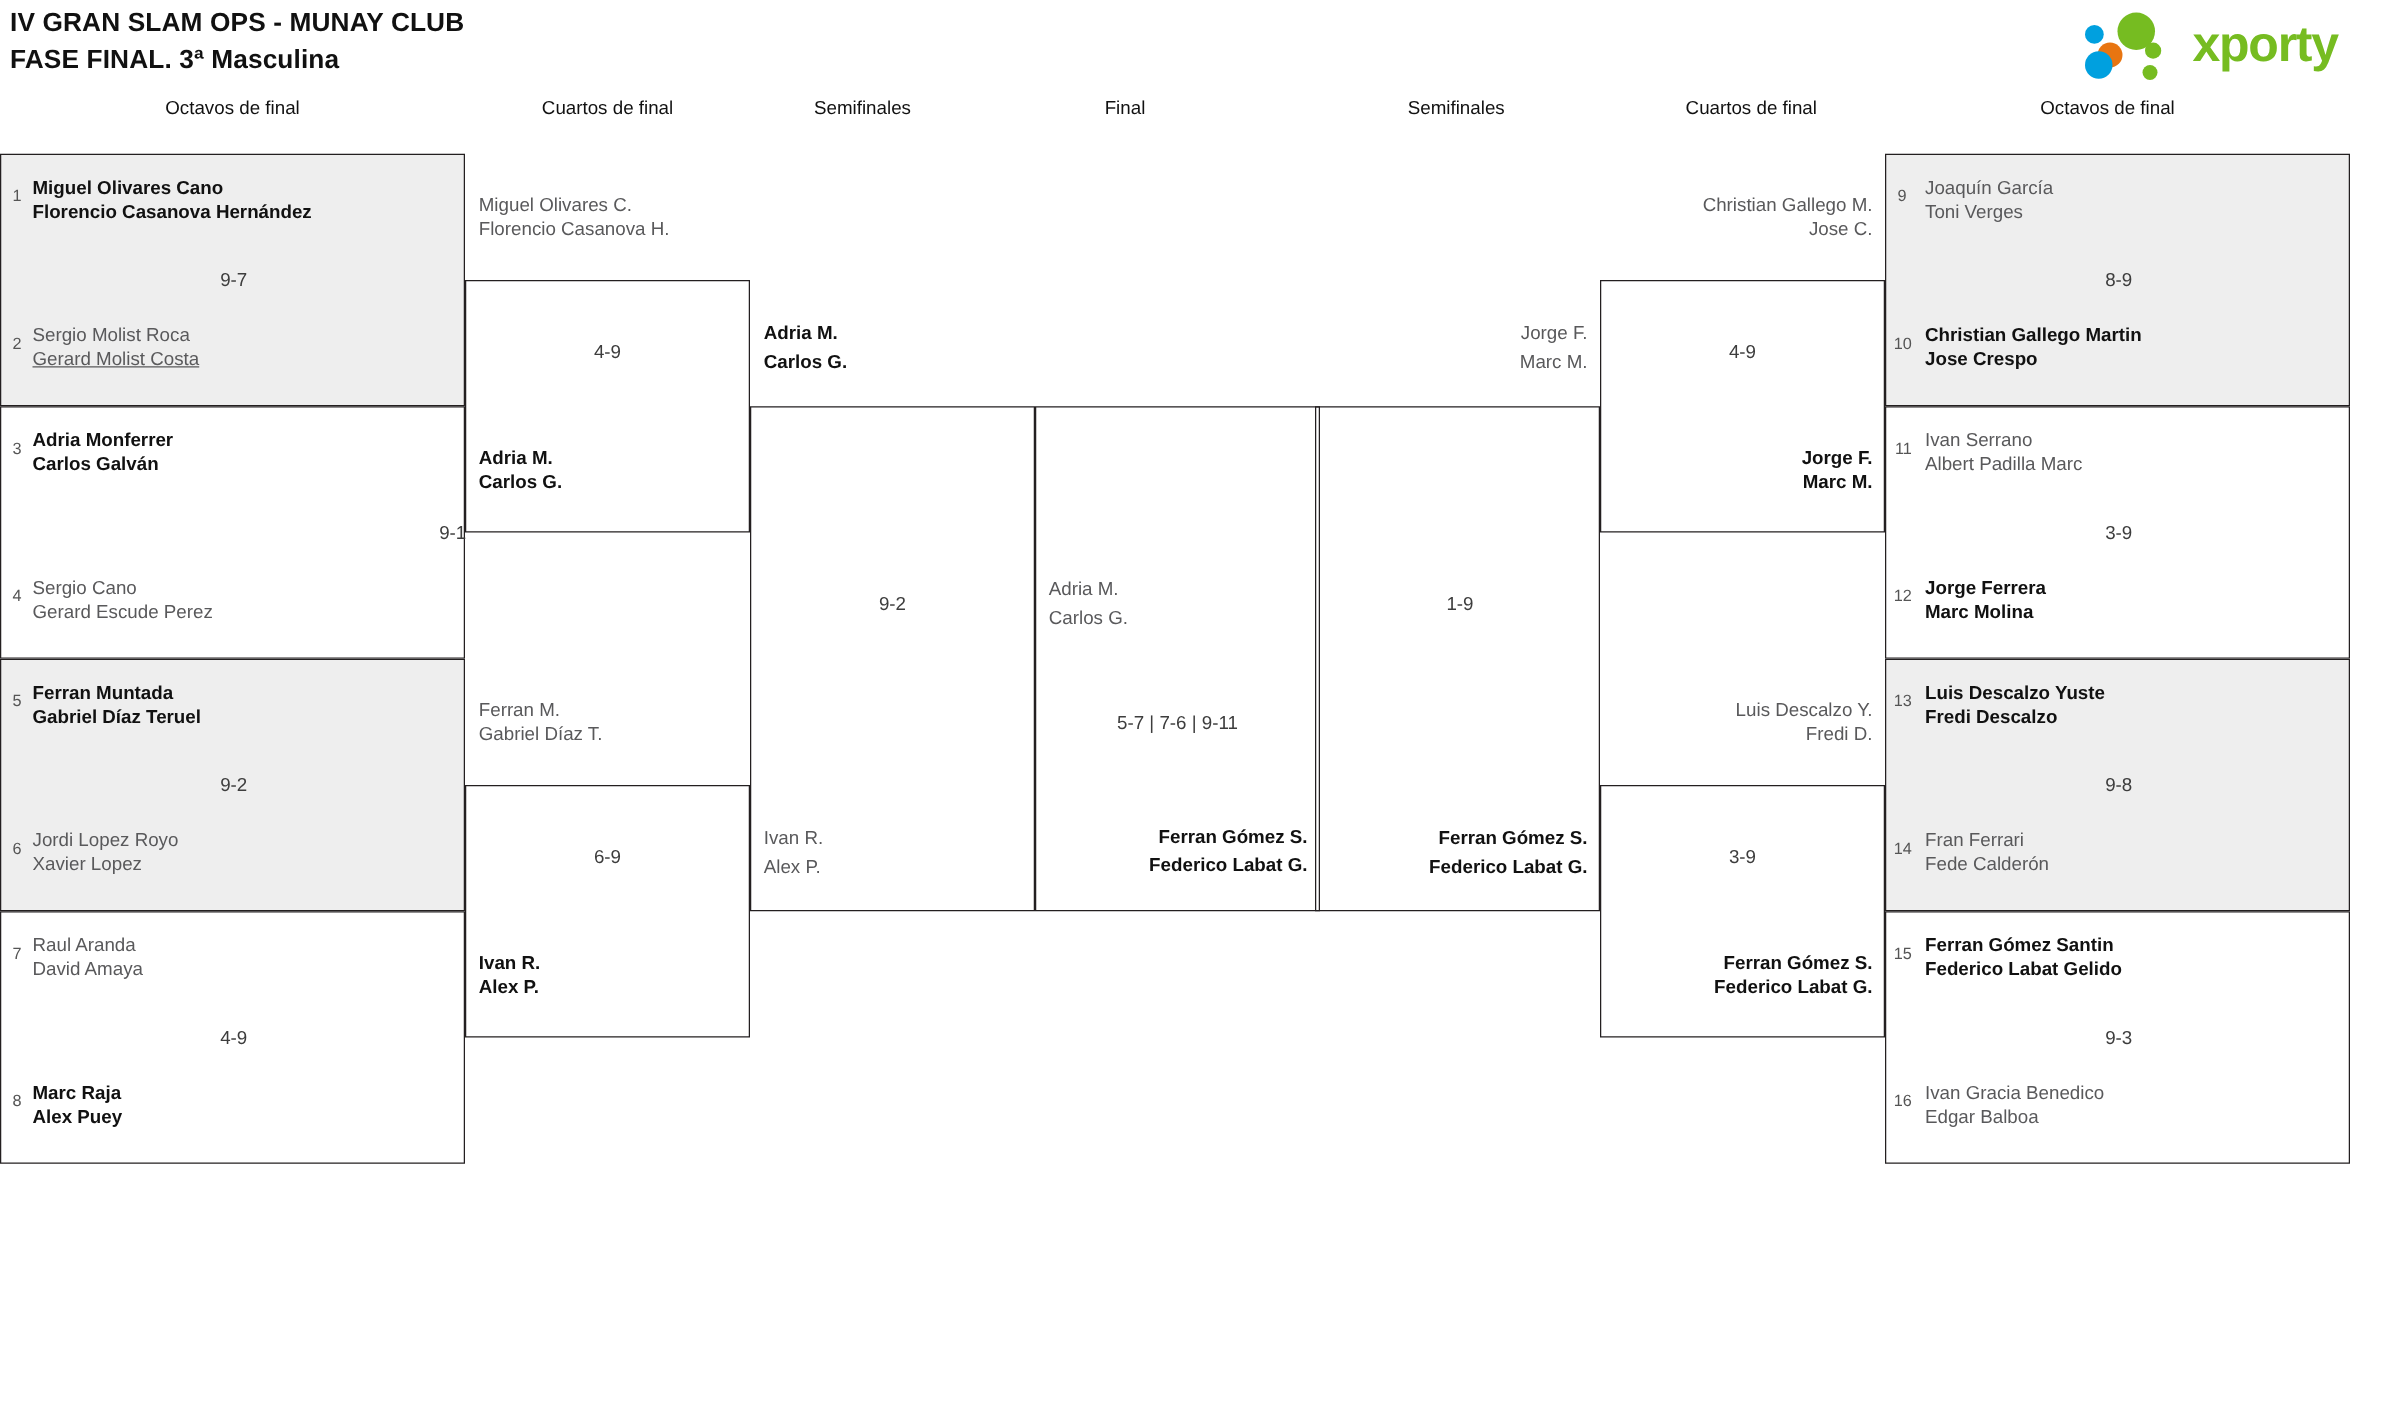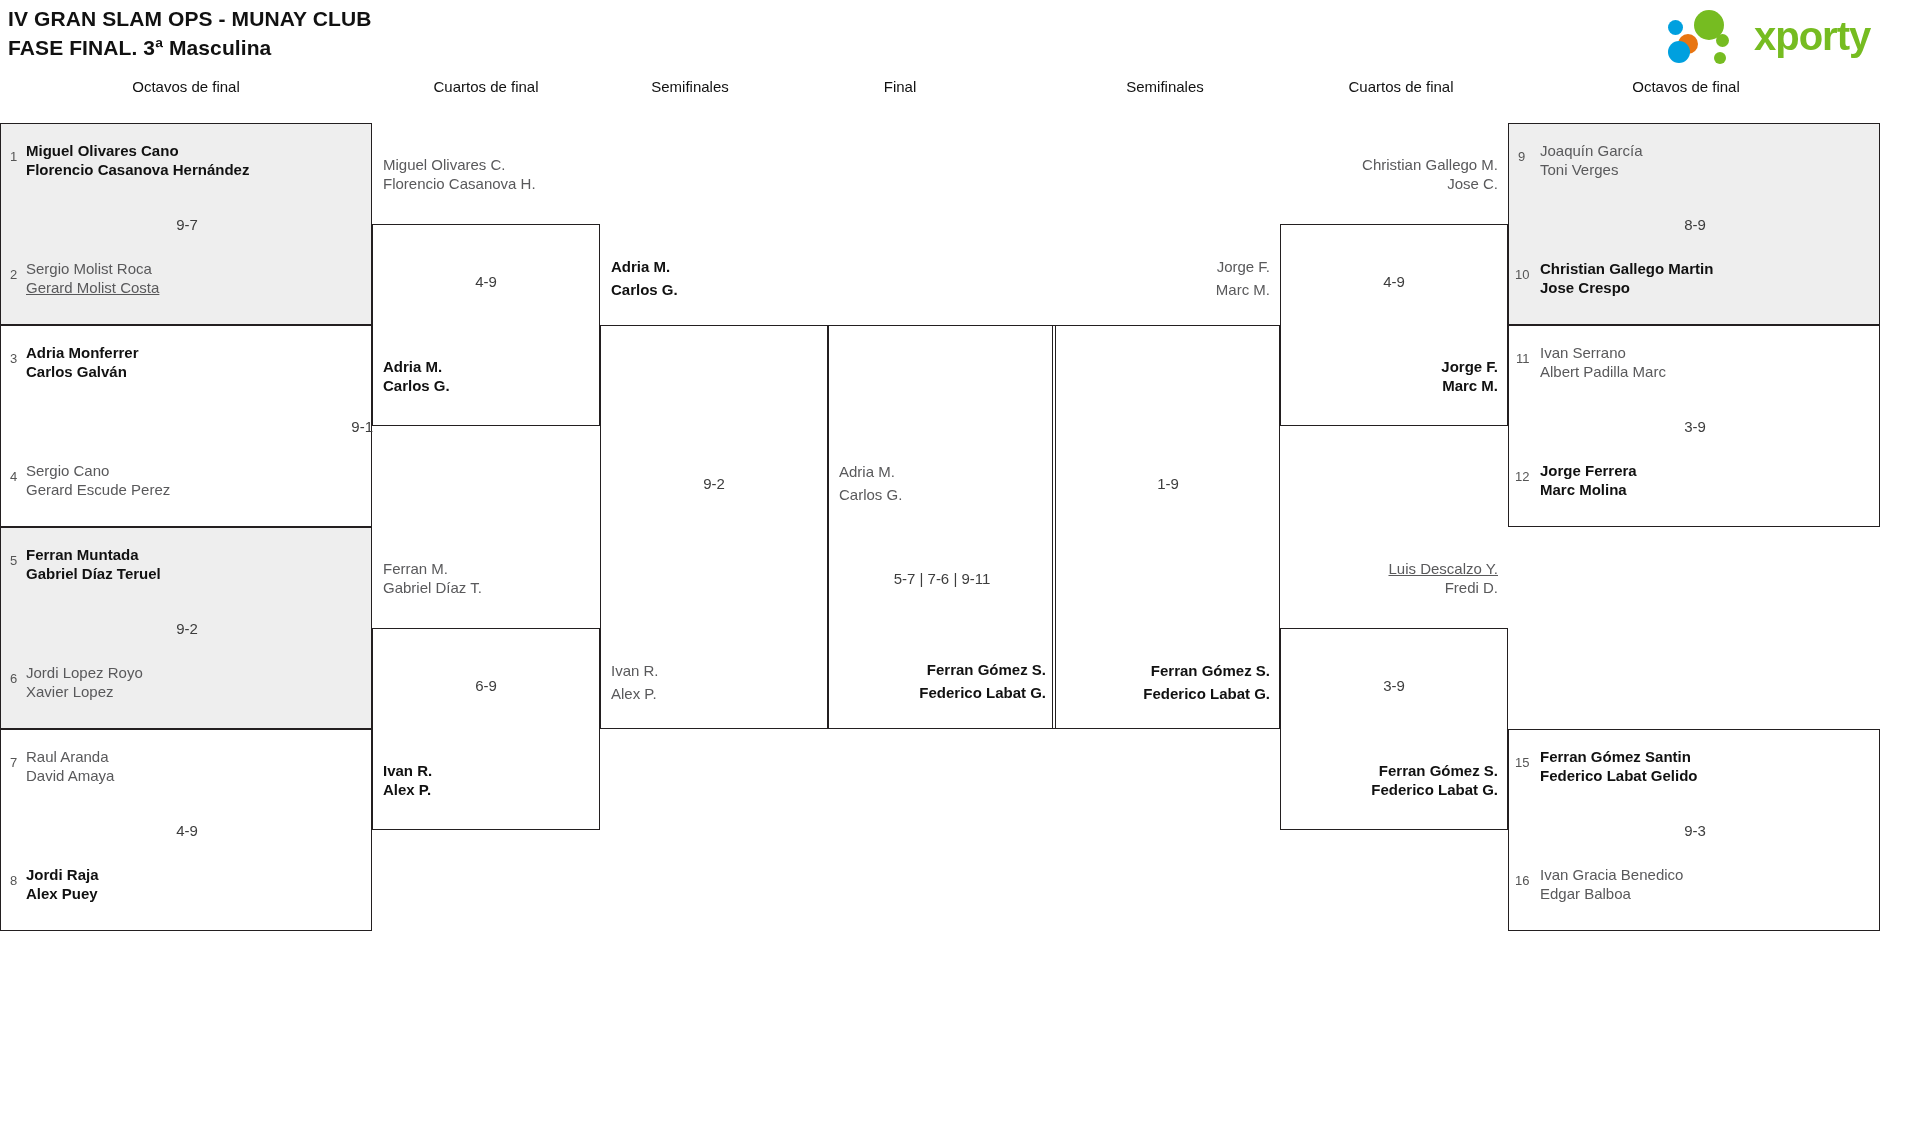--- a/index.html
+++ b/index.html
@@ -119,21 +119,21 @@
     <span class="names" style="left:25px; top:135px;">Jordi Lopez Royo</span>
     <span class="names" style="left:25px; top:154px;">Xavier Lopez</span>
   </div>
 
   <div class="cell" style="left:0px; top:729px; width:372px; height:202px;">
     <span class="seed" style="left:9px; top:26px;">7</span>
     <span class="names" style="left:25px; top:17px;">Raul Aranda</span>
     <span class="names" style="left:25px; top:36px;">David Amaya</span>
     <span class="score" style="left:0; width:372px; text-align:center; top:92px;">4-9</span>
     <span class="seed" style="left:9px; top:144px;">8</span>
-    <span class="names win" style="left:25px; top:135px;">Jordi Raja</span>
+    <span class="names win" style="left:25px; top:135px;">Marc Raja</span>
     <span class="names win" style="left:25px; top:154px;">Alex Puey</span>
   </div>
 
   <div class="linkbox" style="left:372px; top:224px; width:228px; height:202px;"></div>
   <span class="adv" style="left:383px; top:155px;">Miguel Olivares C.</span>
   <span class="adv" style="left:383px; top:174px;">Florencio Casanova H.</span>
   <span class="score" style="left:372px; width:228px; text-align:center; top:273px;">4-9</span>
   <span class="adv win" style="left:383px; top:357px;">Adria M.</span>
   <span class="adv win" style="left:383px; top:376px;">Carlos G.</span>
 
@@ -166,21 +166,21 @@
   <span class="adv r win" style="left:1052px; width:218px; top:684px;">Federico Labat G.</span>
 
   <div class="linkbox" style="left:1280px; top:224px; width:228px; height:202px;"></div>
   <span class="adv r" style="left:1280px; width:218px; top:155px;">Christian Gallego M.</span>
   <span class="adv r" style="left:1280px; width:218px; top:174px;">Jose C.</span>
   <span class="score" style="left:1280px; width:228px; text-align:center; top:273px;">4-9</span>
   <span class="adv r win" style="left:1280px; width:218px; top:357px;">Jorge F.</span>
   <span class="adv r win" style="left:1280px; width:218px; top:376px;">Marc M.</span>
 
   <div class="linkbox" style="left:1280px; top:628px; width:228px; height:202px;"></div>
-  <span class="adv r" style="left:1280px; width:218px; top:559px;text-decoration:underline;">Luis Descalzo Y.</span>
+  <span class="adv r" style="left:1280px; width:218px; top:559px;">Luis Descalzo Y.</span>
   <span class="adv r" style="left:1280px; width:218px; top:578px;">Fredi D.</span>
   <span class="score" style="left:1280px; width:228px; text-align:center; top:677px;">3-9</span>
   <span class="adv r win" style="left:1280px; width:218px; top:761px;">Ferran Gómez S.</span>
   <span class="adv r win" style="left:1280px; width:218px; top:780px;">Federico Labat G.</span>
 
   <div class="cell shaded" style="left:1508px; top:123px; width:372px; height:202px;">
     <span class="seed" style="left:9px; top:26px;">9</span>
     <span class="names" style="left:31px; top:17px;">Joaquín García</span>
     <span class="names" style="left:31px; top:36px;">Toni Verges</span>
     <span class="score" style="left:0; width:372px; text-align:center; top:92px;">8-9</span>
@@ -192,20 +192,29 @@
   <div class="cell" style="left:1508px; top:325px; width:372px; height:202px;">
     <span class="seed" style="left:7px; top:26px;">11</span>
     <span class="names" style="left:31px; top:17px;">Ivan Serrano</span>
     <span class="names" style="left:31px; top:36px;">Albert Padilla Marc</span>
     <span class="score" style="left:0; width:372px; text-align:center; top:92px;">3-9</span>
     <span class="seed" style="left:6px; top:144px;">12</span>
     <span class="names win" style="left:31px; top:135px;">Jorge Ferrera</span>
     <span class="names win" style="left:31px; top:154px;">Marc Molina</span>
   </div>
 
+  <div class="cell shaded" style="left:1508px; top:527px; width:372px; height:202px;">
+    <span class="seed" style="left:6px; top:26px;">13</span>
+    <span class="names win" style="left:31px; top:17px;">Luis Descalzo Yuste</span>
+    <span class="names win" style="left:31px; top:36px;">Fredi Descalzo</span>
+    <span class="score" style="left:0; width:372px; text-align:center; top:92px;">9-8</span>
+    <span class="seed" style="left:6px; top:144px;">14</span>
+    <span class="names" style="left:31px; top:135px;">Fran Ferrari</span>
+    <span class="names" style="left:31px; top:154px;">Fede Calderón</span>
+  </div>
 
   <div class="cell" style="left:1508px; top:729px; width:372px; height:202px;">
     <span class="seed" style="left:6px; top:26px;">15</span>
     <span class="names win" style="left:31px; top:17px;">Ferran Gómez Santin</span>
     <span class="names win" style="left:31px; top:36px;">Federico Labat Gelido</span>
     <span class="score" style="left:0; width:372px; text-align:center; top:92px;">9-3</span>
     <span class="seed" style="left:6px; top:144px;">16</span>
     <span class="names" style="left:31px; top:135px;">Ivan Gracia Benedico</span>
     <span class="names" style="left:31px; top:154px;">Edgar Balboa</span>
   </div>

